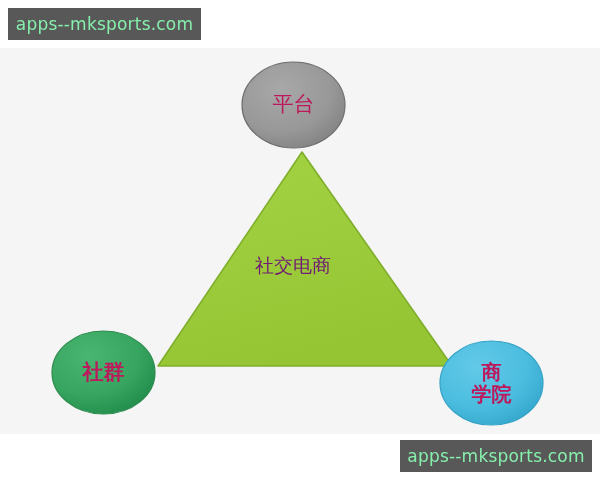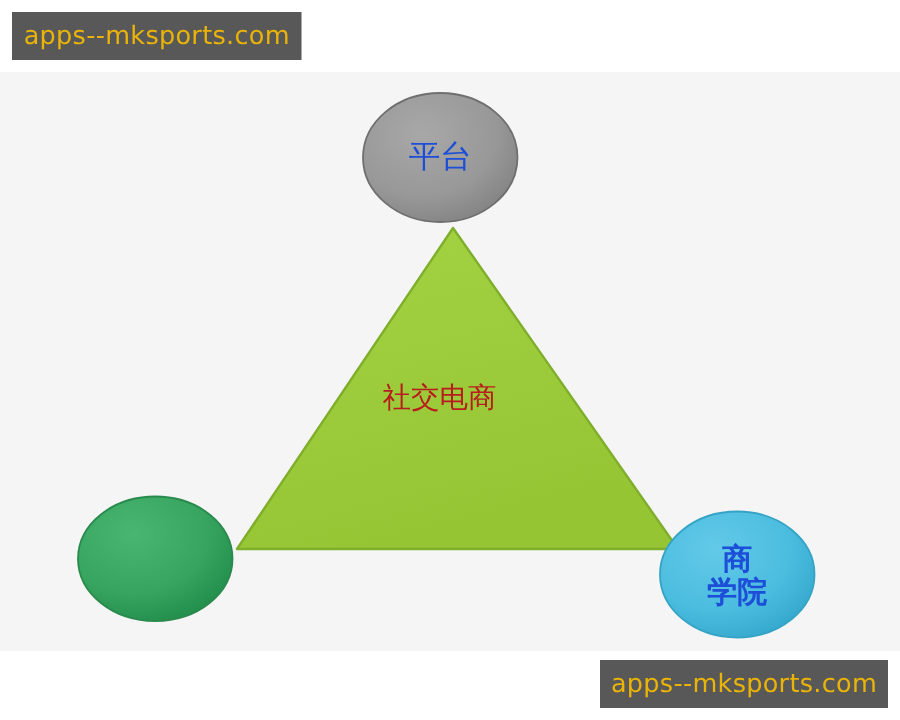--- a/index.html
+++ b/index.html
@@ -29,21 +29,21 @@
     top: 48px;
     width: 600px;
     height: 386px;
     background: #f5f5f5;
   }
 
   
   .watermark {
     position: absolute;
     background: #585858;
-    color: #eab308;
+    color: #86efac;
     font-size: 17px;
     letter-spacing: 0.2px;
     display: flex;
     align-items: center;
     justify-content: center;
     white-space: nowrap;
     font-family: "DejaVu Sans", "Liberation Sans", sans-serif;
   }
   .watermark-top-left {
     left: 8px;
@@ -68,21 +68,21 @@
   }
 
   
   .node-label {
     position: absolute;
     display: flex;
     flex-direction: column;
     align-items: center;
     justify-content: center;
     text-align: center;
-    color: #1d4ed8;
+    color: #be185d;
     line-height: 1.12;
     font-family: "DejaVu Sans", "Liberation Sans", sans-serif;
     pointer-events: none;
   }
 
   .label-platform {
     left: 242px;
     top: 62px;
     width: 103px;
     height: 86px;
@@ -105,21 +105,21 @@
     font-size: 20px;
     font-weight: 700;
   }
 
   .center-label {
     position: absolute;
     left: 193px;
     top: 253px;
     width: 200px;
     text-align: center;
-    color: #b91c1c;
+    color: #701a75;
     font-size: 19px;
     line-height: 1.35;
     font-family: "DejaVu Sans", "Liberation Sans", sans-serif;
     pointer-events: none;
   }
   .center-label .line {
     display: block;
     white-space: nowrap;
   }
 </style>
@@ -159,20 +159,23 @@
 
     <ellipse cx="103.5" cy="372.5" rx="51.5" ry="41.5" fill="url(#grad-green)" stroke="#2a8a4d" stroke-width="1.2"></ellipse>
 
     <ellipse cx="491.5" cy="383" rx="51.5" ry="42" fill="url(#grad-cyan)" stroke="#35a3c6" stroke-width="1.2"></ellipse>
   </svg>
 
   <div class="node-label label-platform">
     <span class="line">平台</span>
   </div>
 
+  <div class="node-label label-community">
+    <span class="line">社群</span>
+  </div>
 
   <div class="node-label label-academy">
     <span class="line">商</span>
     <span class="line">学院</span>
   </div>
 
   <div class="center-label">
     <span class="line">社交电商</span>
   </div>
 

